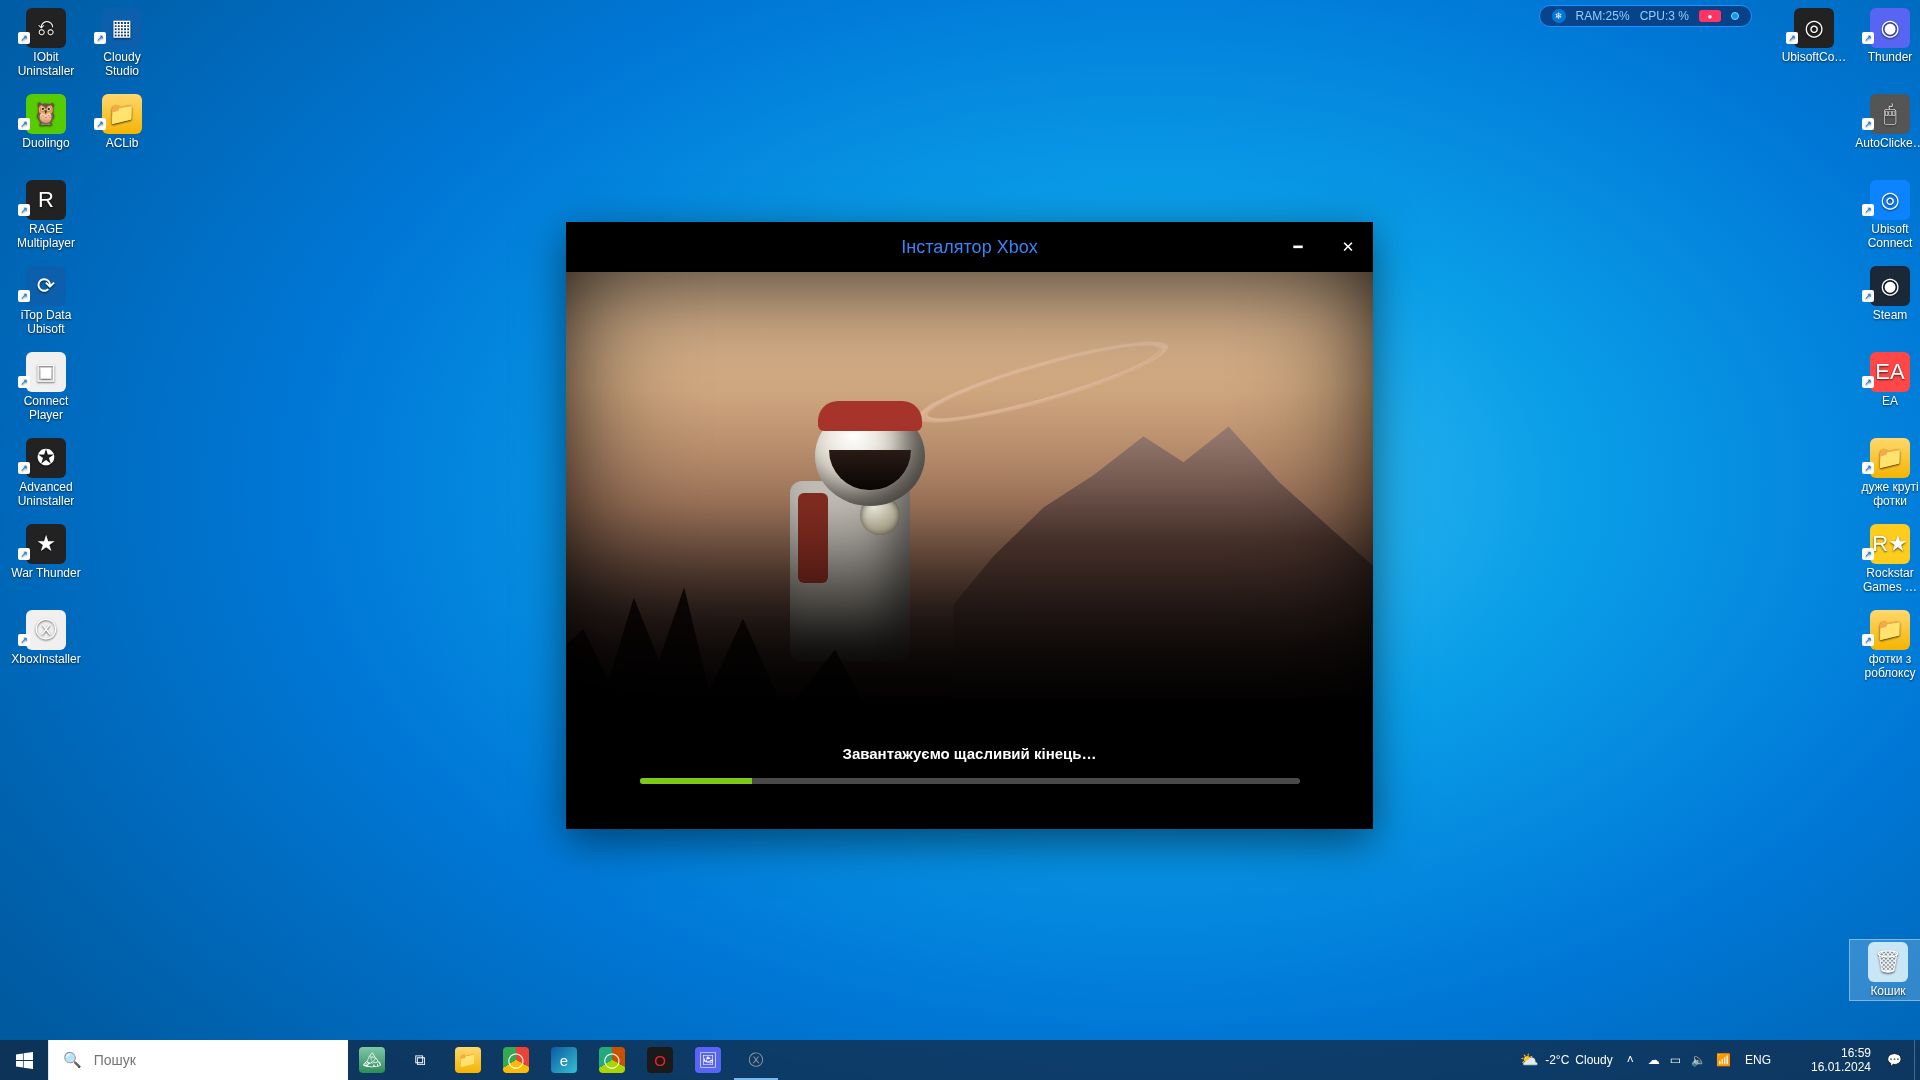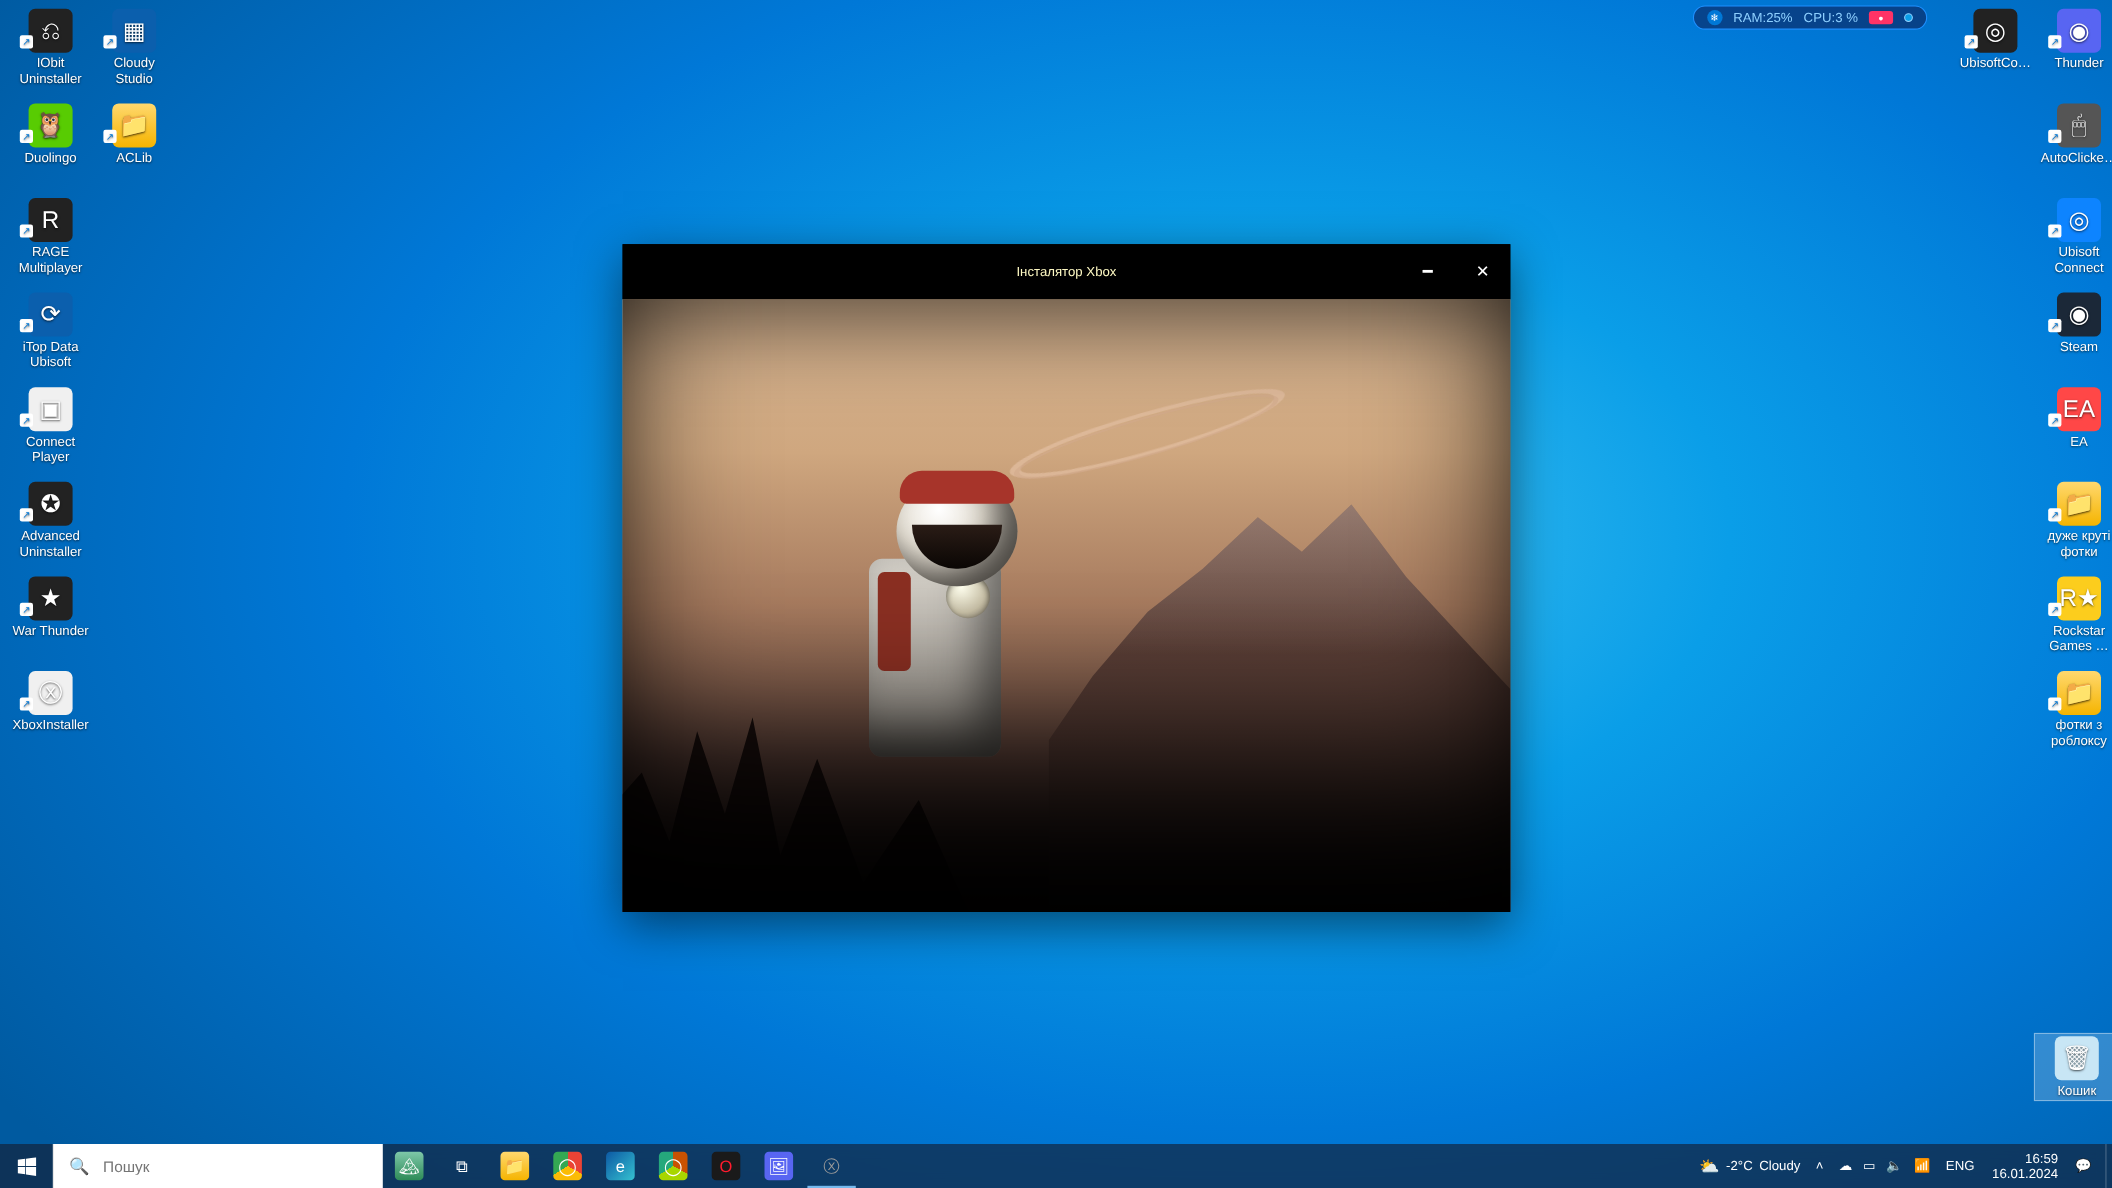--- a/index.html
+++ b/index.html
@@ -68,21 +68,21 @@
   .perf .rec { width:22px;height:12px;border-radius:3px;background:#ff3366;color:#fff;font-size:8px;display:flex;align-items:center;justify-content:center;}
   .perf .dot { width:8px;height:8px;border-radius:50%;background:#0a9ee8;border:1px solid #8ed0ff;}
 
   
   .win {
     position:absolute; left:566px; top:222px; width:807px; height:607px;
     background:#000; box-shadow:0 12px 40px rgba(0,0,0,.5);
     display:flex; flex-direction:column;
   }
   .win .titlebar { height:50px; background:#000; display:flex; align-items:center; justify-content:center; position:relative;}
-  .win .titlebar .title { color:#fef9c3; font-size:12px; }
+  .win .titlebar .title { color:#3b82f6; font-size:18px; }
   .win .titlebar .ctrl { position:absolute; top:0; right:0; display:flex; }
   .win .titlebar .ctrl div { width:50px; height:50px; display:flex; align-items:center; justify-content:center; color:#fff; font-size:15px;}
 
   .win .hero {
     flex:1; position:relative; overflow:hidden;
     background:linear-gradient(180deg,#d7b592 0%,#cfa77f 25%,#a67a5e 50%,#5b4038 75%,#2b1c19 100%);
   }
   
   .hero .mtn {
     position:absolute; left:48%; right:-10%; top:30%; bottom:0;
@@ -177,21 +177,21 @@
     width:48px; display:flex; align-items:center; justify-content:center; position:relative;
   }
   .taskbar .tbtn .ticon { width:26px; height:26px; border-radius:4px; display:flex;align-items:center;justify-content:center;font-size:15px;}
   .taskbar .tbtn.active::after{
     content:""; position:absolute; left:2px; right:2px; bottom:0; height:2px; background:#76b9ed;
   }
   .taskbar .spacer { flex:1; }
   .taskbar .tray { display:flex; align-items:center; gap:2px; padding:0 6px;}
   .taskbar .tray .titem { padding:0 6px; height:100%; display:flex; align-items:center; gap:6px; font-size:12px;}
   .taskbar .weather .wicon{ font-size:15px;}
-  .taskbar .clock { display:flex; flex-direction:column; align-items:flex-end; justify-content:center; line-height:14px; font-size:12px; padding:0 8px;}
+  .taskbar .clock { display:flex; flex-direction:column; align-items:flex-end; justify-content:center; line-height:14px; font-size:12px; padding:0 8px;margin-left:24px;}
   .taskbar .showdt { width:6px; border-left:1px solid rgba(255,255,255,.25); }
 
 </style>
 </head>
 <body>
 
 <div class="winlogo">
   <div class="q q1"></div>
     <div class="q q2"></div>
     <div class="q q3"></div>
@@ -322,20 +322,26 @@
       <div class="ring2"></div>
     <div class="mtn"></div>
     <div class="astro">
       <div class="pack"></div>
         <div class="helmet"></div>
         <div class="cap"></div>
     </div>
     <div class="fg"></div>
     <div class="vignette"></div>
   </div>
+  <div class="bottom">
+    <div class="status">Завантажуємо щасливий кінець…</div>
+    <div class="bar">
+      <div class="fill" id="progress-fill" style="width: 17%;"></div>
+    </div>
+  </div>
 </div>
 
 <div class="taskbar">
   <div class="start">
     <svg viewBox="0 0 24 24">
         <path d="M0 3.4L9.8 2v9.4H0zM10.8 1.9L24 0v11.4H10.8zM0 12.6h9.8V22L0 20.6zM10.8 12.6H24V24l-13.2-1.9z"></path>
       </svg>
   </div>
   <div class="search">
     <span class="sicon">🔍</span>

